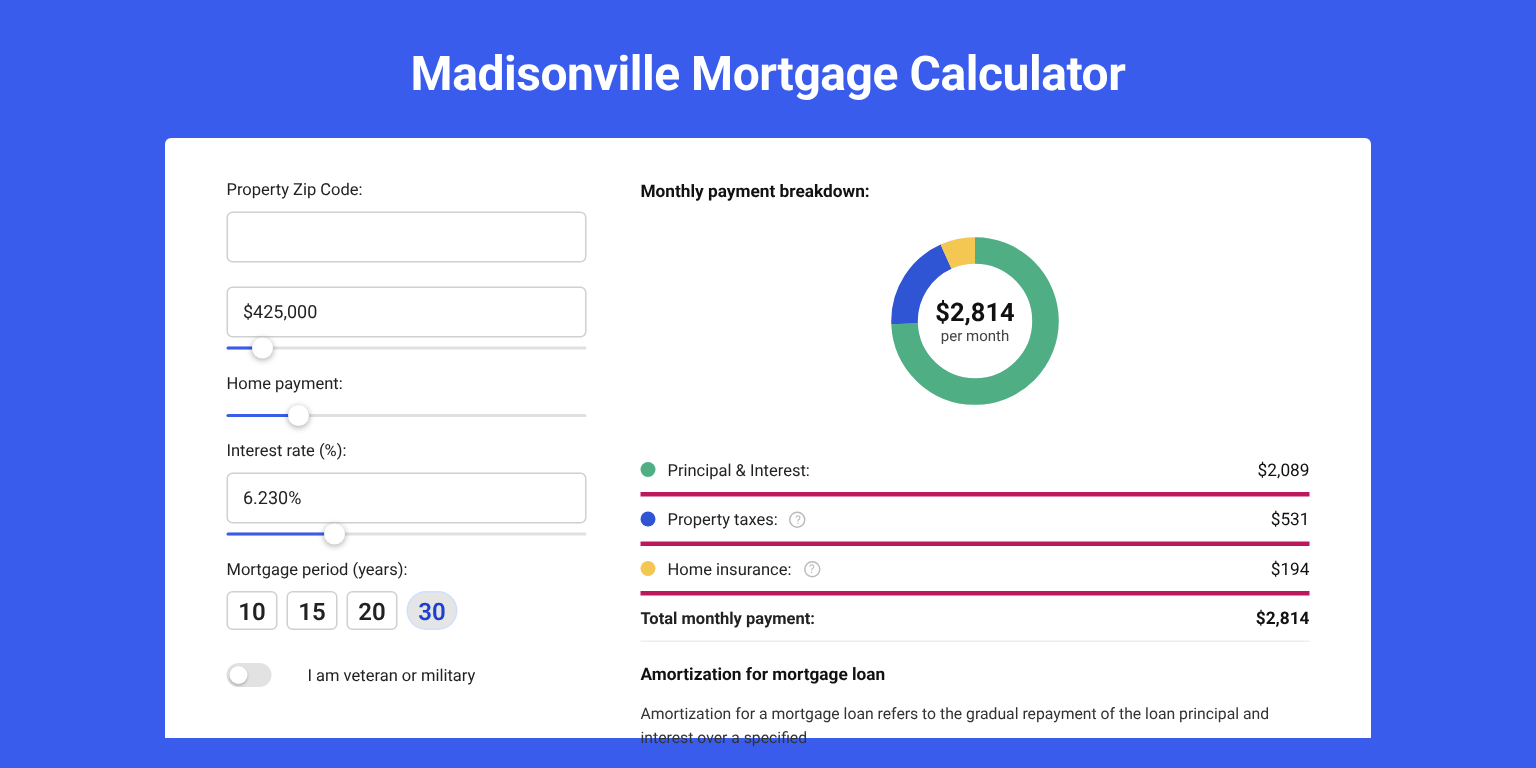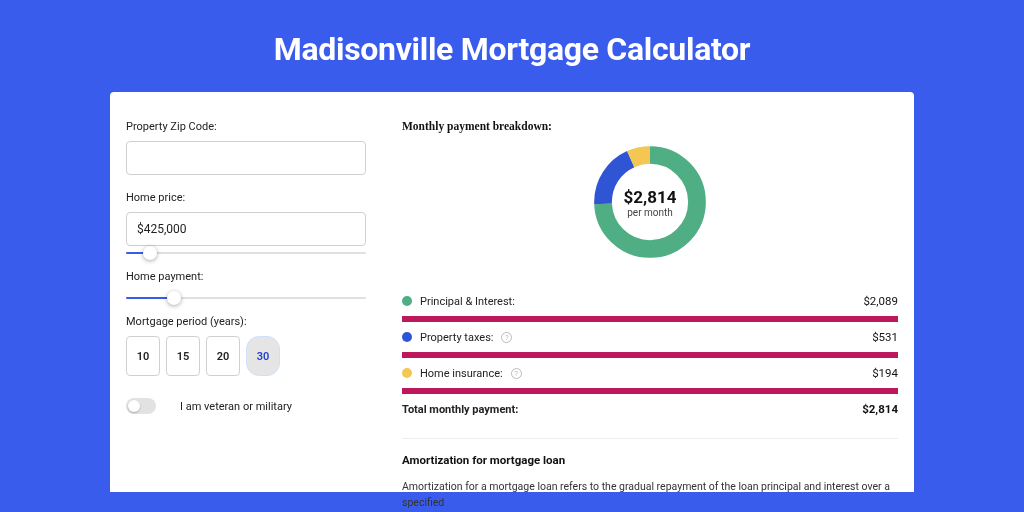--- a/index.html
+++ b/index.html
@@ -1,93 +1,101 @@
 <!DOCTYPE html>
 <html><head>
 <meta charset="utf-8">
 <style>
   * { box-sizing: border-box; margin: 0; padding: 0; font-family: -apple-system, BlinkMacSystemFont, "Segoe UI", Roboto, Arial, sans-serif; }
   body { width: 1024px; height: 512px; background: #3a5cec; overflow: hidden; }
   .page-title { color: #fff; font-size: 32px; font-weight: 700; text-align: center; padding: 30px 0 24px; letter-spacing: -0.3px; }
-  .card { background: #fff; margin: 0 110px; border-radius: 4px 4px 0 0; padding: 28px 16px 0; display: flex; gap: 36px; height: 400px; }
+  .card { background: #fff; margin: 0 110px; border-radius: 4px 4px 0 0; padding: 28px 41px 0; display: flex; gap: 36px; height: 400px; }
   .left { width: 240px; flex-shrink: 0; }
   .right { flex: 1; }
   .field-label { font-size: 11px; color: #222; margin-bottom: 8px; }
-  .field-label-b { font-size: 11.5px; color: #111; font-weight: 700; margin-bottom: 4px; font-family: Liberation Serif, serif; }
+  .field-label-b { font-size: 11.5px; color: #111; font-weight: 700; margin-bottom: 14px; }
   .text-input { width: 100%; height: 34px; border: 1px solid #d0d0d0; border-radius: 4px; padding: 0 10px; font-size: 12px; color: #222; outline: none; }
   .field-group { margin-bottom: 16px; }
   .slider-rail { position: relative; height: 2px; margin-top: 6px; }
   .rail-bg { position: absolute; inset: 0; background: #e0e0e0; border-radius: 1px; }
   .rail-fill { position: absolute; top: 0; bottom: 0; left: 0; background: #3a5cec; border-radius: 1px; }
   .rail-thumb { position: absolute; top: 50%; transform: translate(-50%,-50%); width: 14px; height: 14px; border-radius: 50%; background: #fff; box-shadow: 0 1px 4px rgba(0,0,0,0.35); }
   .dp-row { display: flex; gap: 8px; }
   .dp-row .text-input:first-child { flex: 2; }
   .dp-row .text-input:last-child { flex: 1; }
   .period-row { display: flex; gap: 6px; }
-  .period-btn { width: 34px; height: 40px; border: 1px solid #d0d0d0; border-radius: 4px; background: #fff; font-size: 11px; font-weight: 600; color: #222; cursor: pointer; }
+  .period-btn { width: 34px; height: 26px; border: 1px solid #d0d0d0; border-radius: 4px; background: #fff; font-size: 16px; font-weight: 600; color: #222; cursor: pointer; }
   .period-btn.active { background: #e5e5e5; border-color: #cfe0ff; color: #1d3fd1; border-radius: 13px; }
   .toggle-row { display: flex; align-items: center; gap: 24px; margin-top: 22px; }
   .toggle { width: 30px; height: 16px; border-radius: 8px; background: #e2e2e2; position: relative; }
   .toggle-knob { position: absolute; left: 2px; top: 2px; width: 12px; height: 12px; border-radius: 50%; background: #fff; box-shadow: 0 1px 2px rgba(0,0,0,0.25); }
   .toggle-label { font-size: 11px; color: #222; }
 
   .donut-wrap { display: flex; justify-content: center; padding: 4px 0 22px; }
   .donut { position: relative; width: 124px; height: 124px; }
   .donut svg { width: 124px; height: 124px; transform: rotate(-90deg); }
   .donut-center { position: absolute; inset: 0; display: flex; flex-direction: column; align-items: center; justify-content: center; }
   .donut-amount { font-size: 17px; font-weight: 700; color: #111; }
   .donut-sub { font-size: 10px; color: #444; }
 
-  .legend-row { display: flex; align-items: center; justify-content: space-between; padding: 8px 0; border-top: 6px solid #be185d; }
+  .legend-row { display: flex; align-items: center; justify-content: space-between; padding: 8px 0; border-top: 3px solid #be185d; }
   .legend-row:first-of-type { border-top: none; }
   .legend-left { display: flex; align-items: center; gap: 8px; }
   .legend-dot { width: 10px; height: 10px; border-radius: 50%; }
   .legend-label { font-size: 11px; color: #222; }
   .legend-info { width: 11px; height: 11px; border-radius: 50%; border: 1px solid #bbb; color: #bbb; font-size: 8px; line-height: 9px; text-align: center; }
   .legend-val { font-size: 11.5px; color: #111; }
   .legend-row.total .legend-label, .legend-row.total .legend-val { font-weight: 700; }
 
-  .amort { border-top: 1px solid #eee; margin-top: 14px; padding-top: 14px; }
+  .amort { border-top: 1px solid #eee; margin-top: 0; padding-top: 14px; }
   .amort-title { font-size: 11.5px; font-weight: 700; color: #111; margin-bottom: 12px; }
   .amort-body { font-size: 10.5px; color: #333; line-height: 1.5; }
 </style>
 </head>
 <body>
 
 <div class="page-title">Madisonville Mortgage Calculator</div>
 
 <div class="card">
   <div class="left">
 
     <div class="field-group">
       <div class="field-label">Property Zip Code:</div>
       <input class="text-input" value="" style="">
     </div>
 
     <div class="field-group">
-      <div class="field-label">Home price:</div>
       <input class="text-input" value="$425,000" style="">
       <div class="slider-rail">
         <div class="rail-bg"></div>
         <div class="rail-fill" style="width: 10%;"></div>
         <div class="rail-thumb" style="left: 10%;"></div>
       </div>
     </div>
 
     <div class="field-group">
       <div class="field-label">Home payment:</div>
       <div class="dp-row">
       </div>
       <div class="slider-rail">
         <div class="rail-bg"></div>
         <div class="rail-fill" style="width: 20%;"></div>
         <div class="rail-thumb" style="left: 20%;"></div>
       </div>
     </div>
 
+    <div class="field-group">
+      <div class="field-label">Interest rate (%):</div>
+      <input class="text-input" value="6.230%" style="">
+      <div class="slider-rail">
+        <div class="rail-bg"></div>
+        <div class="rail-fill" style="width: 30%;"></div>
+        <div class="rail-thumb" style="left: 30%;"></div>
+      </div>
+    </div>
 
     <div class="field-group">
       <div class="field-label">Mortgage period (years):</div>
       <div class="period-row">
           <button class="period-btn">10</button>
           <button class="period-btn">15</button>
           <button class="period-btn">20</button>
           <button class="period-btn active">30</button>
         </div>
     </div>

